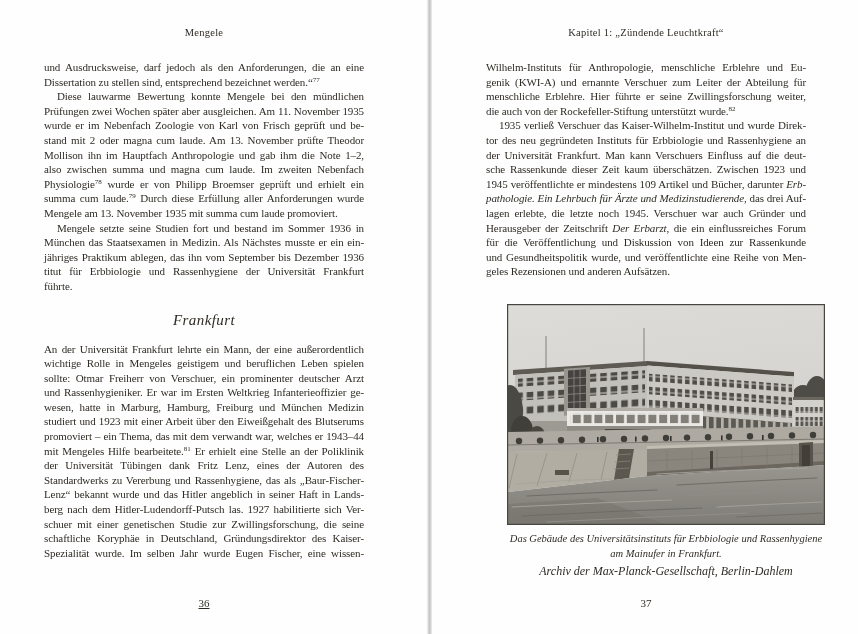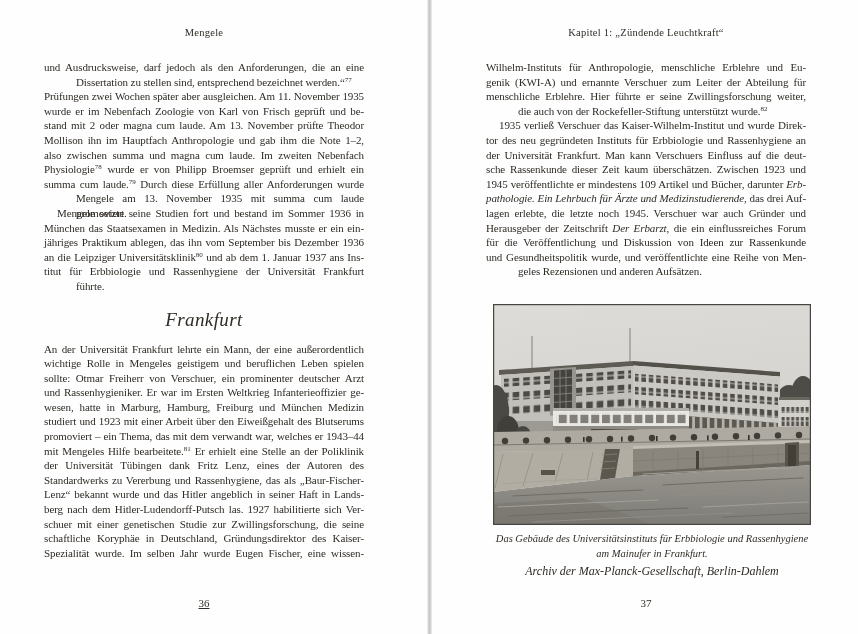--- a/index.html
+++ b/index.html
@@ -10,61 +10,61 @@
   .page{position:absolute;top:0;height:100%;width:429px;}
   .page-left{left:0;}
   .page-right{left:429px;}
   .running-head{position:absolute;top:27px;width:320px;text-align:center;font-size:10.5px;letter-spacing:.25px;}
   .page-left .running-head{left:44px;}
   .page-right .running-head{left:57px;}
   .text-col{position:absolute;top:60px;width:320px;font-size:11px;line-height:14.6px;letter-spacing:-.1px;}
   .page-left .text-col{left:44px;}
   .page-right .text-col{left:57px;}
   .line{height:14.6px;text-align:justify;text-align-last:justify;}
-  .line.last{text-align-last:left;margin-left:32px;}
+  .line.last{text-align-last:left;}
   .line.indent{text-indent:13px;}
   sup{font-size:7px;line-height:0;vertical-align:4px;letter-spacing:0;}
   em{font-style:italic;}
   .section-heading{margin:16px 0 12px 0;height:20px;line-height:20px;text-align:center;
-                   font-style:italic;font-size:19px;letter-spacing:.4px;}
-  .figure{position:absolute;left:52px;top:304px;width:318px;padding-left:12px;}
+                   font-style:italic;font-size:15px;letter-spacing:.4px;}
+  .figure{position:absolute;left:66px;top:304px;width:318px;padding-left:12px;}
   .photo{display:block;width:318px;height:221px;}
   .caption{margin-top:7px;font-style:italic;font-size:10.5px;line-height:14.5px;text-align:center;}
   .credit{margin-top:3px;font-style:italic;font-size:12px;text-align:center;}
   .page-number{position:absolute;top:597px;width:320px;text-align:center;font-size:11px;}
   .page-left .page-number{left:44px;text-decoration:underline;}
   .page-right .page-number{left:57px;}
 </style>
 </head>
 <body>
 
 <div class="spread">
 
   <div class="page page-left">
     <div class="running-head">Mengele</div>
     <div class="text-col">
         <div class="para">
           <div class="line"><span>und Ausdrucksweise, darf jedoch als den Anforderungen, die an eine</span></div>
           <div class="line last"><span>Dissertation zu stellen sind, entsprechend bezeichnet werden.“</span><sup>77</sup></div>
         </div>
         <div class="para">
+          <div class="line indent"><span>Diese lauwarme Bewertung konnte Mengele bei den mündlichen</span></div>
           <div class="line"><span>Prüfungen zwei Wochen später aber ausgleichen. Am 11. November 1935</span></div>
           <div class="line"><span>wurde er im Nebenfach Zoologie von Karl von Frisch geprüft und be-</span></div>
           <div class="line"><span>stand mit 2 oder magna cum laude. Am 13. November prüfte Theodor</span></div>
           <div class="line"><span>Mollison ihn im Hauptfach Anthropologie und gab ihm die Note 1–2,</span></div>
           <div class="line"><span>also zwischen summa und magna cum laude. Im zweiten Nebenfach</span></div>
           <div class="line"><span>Physiologie</span><sup>78</sup><span> wurde er von Philipp Broemser geprüft und erhielt ein</span></div>
           <div class="line"><span>summa cum laude.</span><sup>79</sup><span> Durch diese Erfüllung aller Anforderungen wurde</span></div>
           <div class="line last"><span>Mengele am 13. November 1935 mit summa cum laude promoviert.</span></div>
         </div>
         <div class="para">
           <div class="line indent"><span>Mengele setzte seine Studien fort und bestand im Sommer 1936 in</span></div>
           <div class="line"><span>München das Staatsexamen in Medizin. Als Nächstes musste er ein ein-</span></div>
           <div class="line"><span>jähriges Praktikum ablegen, das ihn vom September bis Dezember 1936</span></div>
-          <div class="line"><span>an die Leipziger Universitätsklinik</span><sup>80</sup><span> und ab dem 1. Januar 1937 ans Ins-</span></div>
           <div class="line"><span>titut für Erbbiologie und Rassenhygiene der Universität Frankfurt</span></div>
           <div class="line last"><span>führte.</span></div>
         </div>
         <div class="section-heading">Frankfurt</div>
         <div class="para">
           <div class="line"><span>An der Universität Frankfurt lehrte ein Mann, der eine außerordentlich</span></div>
           <div class="line"><span>wichtige Rolle in Mengeles geistigem und beruflichen Leben spielen</span></div>
           <div class="line"><span>sollte: Otmar Freiherr von Verschuer, ein prominenter deutscher Arzt</span></div>
           <div class="line"><span>und Rassenhygieniker. Er war im Ersten Weltkrieg Infanterieoffizier ge-</span></div>
           <div class="line"><span>wesen, hatte in Marburg, Hamburg, Freiburg und München Medizin</span></div>

